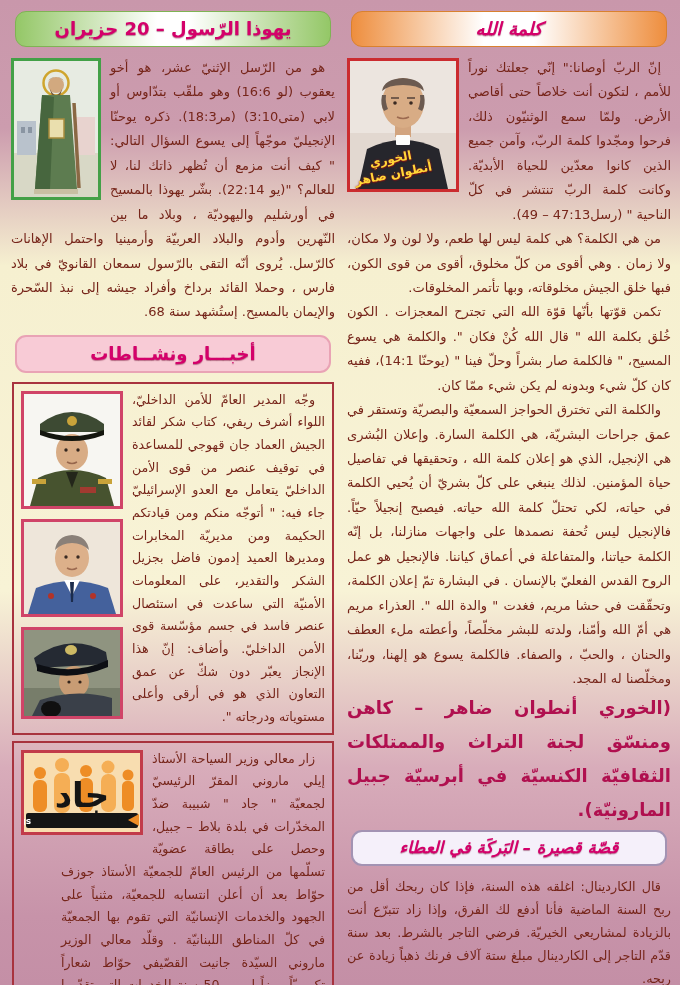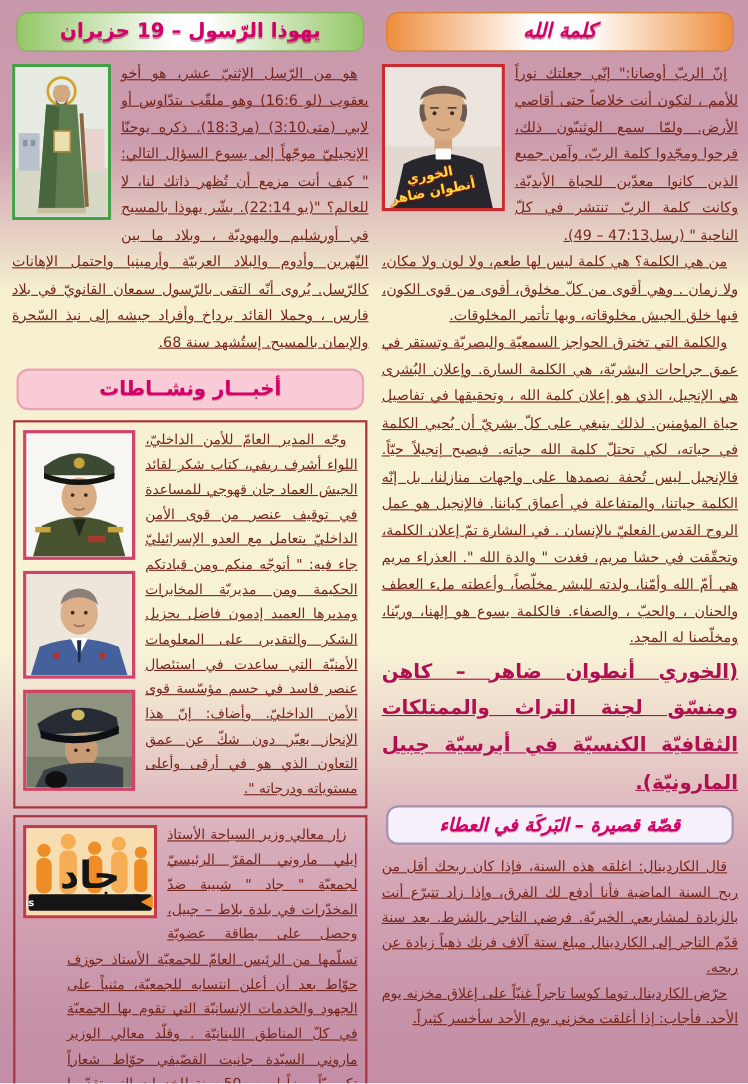--- a/index.html
+++ b/index.html
@@ -46,21 +46,20 @@
     font-size:16.5px;
     font-style:italic;
   }
   .bt{
     margin:0;
     color:#76251a;
     font-size:13px;
     line-height:1.88;
     text-align:justify;
     text-indent:10px;
-    text-decoration:underline;
   }
   .attribution{
     color:#b0104f;
     font-weight:bold;
     font-size:18px;
     text-indent:0;
   }
   .story{font-size:12.8px;line-height:1.8;}
   .news-text{font-size:12.6px;line-height:1.8;margin-left:40px;}
   .flow{overflow:visible;}
@@ -122,34 +121,35 @@
           <path d="M8,128 L17,88 Q53,70 89,88 L98,128 Z" fill="#26262c"></path>
           <rect x="46" y="74" width="14" height="10" rx="1" fill="#fdfdfb"></rect>
         </svg>
         <div class="priest-caption">
           <div>الخوري</div>
           <div>أنطوان ضاهر</div>
         </div>
       </div>
       <p class="bt">إنّ الربّ أوصانا:" إنّي جعلتك نوراً للأمم ، لتكون أنت خلاصاً حتى أقاصي الأرض. ولمّا سمع الوثنيّون ذلك، فرحوا ومجّدوا كلمة الربّ، وآمن جميع الذين كانوا معدّين للحياة الأبديّة. وكانت كلمة الربّ تنتشر في كلّ الناحية " (رسل47:13 – 49).</p>
       <p class="bt">من هي الكلمة؟ هي كلمة ليس لها طعم، ولا لون ولا مكان، ولا زمان . وهي أقوى من كلّ مخلوق، أقوى من قوى الكون، فبها خلق الجيش مخلوقاته، وبها تأتمر المخلوقات.</p>
+      <p class="bt">تكمن قوّتها بأنّها قوّة الله التي تجترح المعجزات . الكون خُلق بكلمة الله " قال الله كُنْ فكان ". والكلمة هي يسوع المسيح، " فالكلمة صار بشراً وحلّ فينا " (يوحنّا 14:1)، ففيه كان كلّ شيء وبدونه لم يكن شيء ممّا كان.</p>
       <p class="bt">والكلمة التي تخترق الحواجز السمعيّة والبصريّة وتستقر في عمق جراحات البشريّة، هي الكلمة السارة. وإعلان البُشرى هي الإنجيل، الذي هو إعلان كلمة الله ، وتحقيقها في تفاصيل حياة المؤمنين. لذلك ينبغي على كلّ بشريّ أن يُحيي الكلمة في حياته، لكي تحتلّ كلمة الله حياته. فيصبح إنجيلاً حيّاً. فالإنجيل ليس تُحفة نصمدها على واجهات منازلنا، بل إنّه الكلمة حياتنا، والمتفاعلة في أعماق كياننا. فالإنجيل هو عمل الروح القدس الفعليّ بالإنسان . في البشارة تمّ إعلان الكلمة، وتحقّقت في حشا مريم، فغدت " والدة الله ". العذراء مريم هي أمّ الله وأمّنا، ولدته للبشر مخلّصاً، وأعطته ملء العطف والحنان ، والحبّ ، والصفاء. فالكلمة يسوع هو إلهنا، وربّنا، ومخلّصنا له المجد.</p>
       <p class="bt attribution">(الخوري أنطوان ضاهر – كاهن ومنسّق لجنة التراث والممتلكات الثقافيّة الكنسيّة في أبرسيّة جبيل المارونيّة).</p>
     </div>
 
     <div class="hdr hdr-lavender">
       <span>قصّة قصيرة – البَركَة في العطاء</span>
     </div>
     <p class="bt story">قال الكاردينال: اغلقه هذه السنة، فإذا كان ربحك أقل من ربح السنة الماضية فأنا أدفع لك الفرق، وإذا زاد تتبرّع أنت بالزيادة لمشاريعي الخيريّة. فرضي التاجر بالشرط. بعد سنة قدّم التاجر إلى الكاردينال مبلغ ستة آلاف فرنك ذهباً زيادة عن ربحه.</p>
     <p class="bt story">حرّض الكاردينال توما كوسا تاجراً غنيّاً على إغلاق مخزنه يوم الأحد. فأجاب: إذا أغلقت مخزني يوم الأحد سأخسر كثيراً.</p>
   </div>
 
   <div class="col">
     <div class="hdr hdr-green">
-      <span>يهوذا الرّسول – 19 حزيران</span>
+      <span>يهوذا الرّسول – 20 حزيران</span>
     </div>
 
     <div class="flow clearfix">
       <div class="photo frame-green">
         <svg width="84" height="136" viewBox="0 0 84 136">
           <rect width="84" height="136" fill="#e7ebe2"></rect>
           <rect y="92" width="84" height="44" fill="#d8d8c6"></rect>
           <rect x="3" y="60" width="19" height="34" fill="#b9c2cc"></rect>
           <rect x="62" y="56" width="19" height="38" fill="#e8d3cf"></rect>
           <rect x="7" y="66" width="4" height="6" fill="#8a95a2"></rect>

